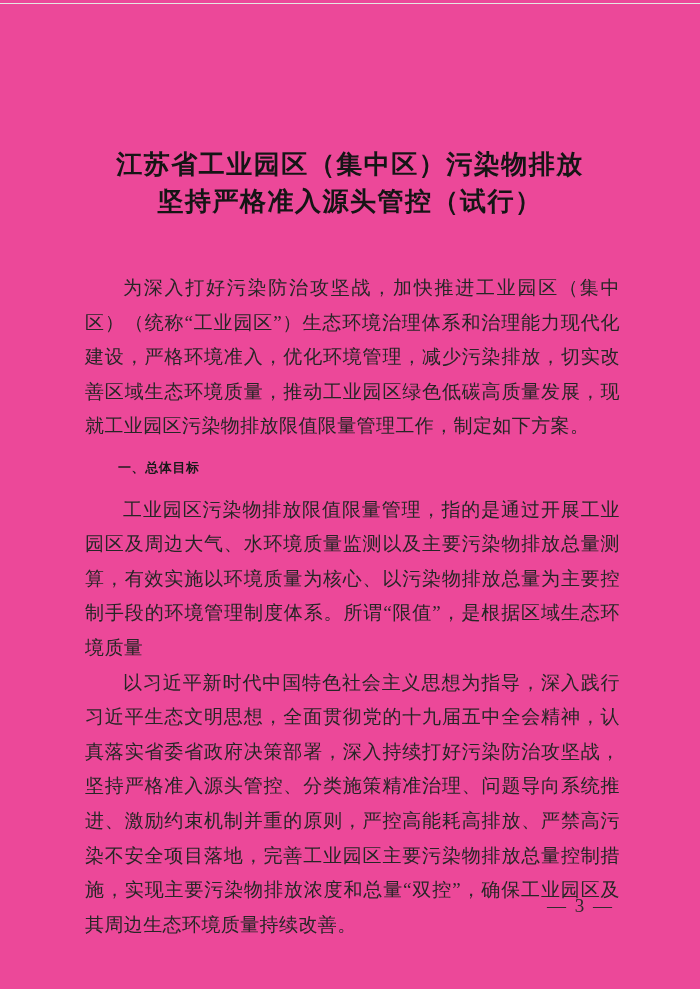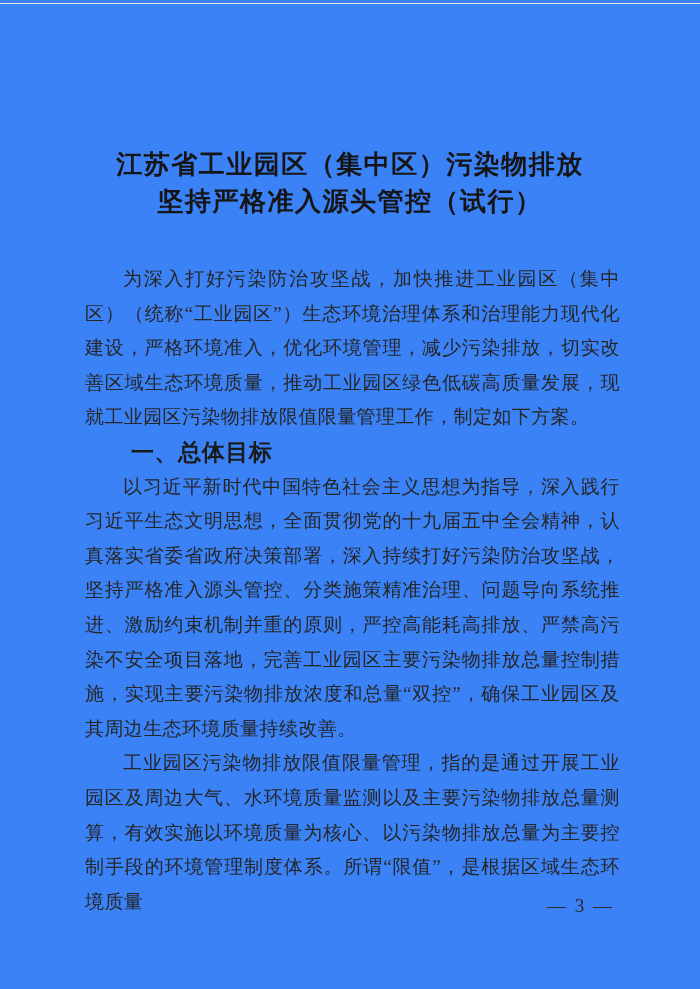--- a/index.html
+++ b/index.html
@@ -5,21 +5,21 @@
   html, body {
     margin: 0;
     padding: 0;
     background: #ffffff;
   }
   .page {
     position: relative;
     width: 700px;
     height: 989px;
     margin: 0 auto;
-    background: #3b82f6;
+    background: #ec4899;
     overflow: hidden;
     font-family: "Liberation Serif", "DejaVu Serif", serif;
     color: #262626;
   }
   
   .page::before {
     content: "";
     position: absolute;
     top: 3px;
     left: 0;
@@ -34,41 +34,41 @@
     right: 45px;
     text-align: center;
     font-weight: bold;
     font-size: 26px;
     line-height: 37px;
     letter-spacing: 1.5px;
     color: #151515;
   }
   .doc-body {
     position: absolute;
-    top: 262px;
+    top: 271px;
     left: 85px;
     width: 535px;
     font-size: 19px;
     line-height: 34.6px;
     text-align: justify;
     letter-spacing: 0.4px;
     color: #262626;
   }
   .doc-body p {
     margin: 0;
     padding: 0;
     text-indent: 2em;
   }
   .section-heading {
-    margin: 0;
+    margin: 7px;
     padding: 0;
     text-indent: 2em;
     font-family: "Liberation Sans", "DejaVu Sans", sans-serif;
     font-weight: bold;
-    font-size: 23px;
+    font-size: 13px;
     line-height: 34.6px;
     letter-spacing: 0.6px;
     color: #1a1a1a;
   }
   .page-number {
     position: absolute;
     bottom: 72px;
     right: 86px;
     font-size: 19px;
     letter-spacing: 2px;
@@ -82,19 +82,19 @@
 <div class="page">
 
   <div class="doc-title">
     <div>江苏省工业园区（集中区）污染物排放</div>
     <div>坚持严格准入源头管控（试行）</div>
   </div>
 
   <div class="doc-body">
     <p>为深入打好污染防治攻坚战，加快推进工业园区（集中区）（统称“工业园区”）生态环境治理体系和治理能力现代化建设，严格环境准入，优化环境管理，减少污染排放，切实改善区域生态环境质量，推动工业园区绿色低碳高质量发展，现就工业园区污染物排放限值限量管理工作，制定如下方案。</p>
     <h2 class="section-heading">一、总体目标</h2>
+    <p>工业园区污染物排放限值限量管理，指的是通过开展工业园区及周边大气、水环境质量监测以及主要污染物排放总量测算，有效实施以环境质量为核心、以污染物排放总量为主要控制手段的环境管理制度体系。所谓“限值”，是根据区域生态环境质量</p>
     <p>以习近平新时代中国特色社会主义思想为指导，深入践行习近平生态文明思想，全面贯彻党的十九届五中全会精神，认真落实省委省政府决策部署，深入持续打好污染防治攻坚战，坚持严格准入源头管控、分类施策精准治理、问题导向系统推进、激励约束机制并重的原则，严控高能耗高排放、严禁高污染不安全项目落地，完善工业园区主要污染物排放总量控制措施，实现主要污染物排放浓度和总量“双控”，确保工业园区及其周边生态环境质量持续改善。</p>
-    <p>工业园区污染物排放限值限量管理，指的是通过开展工业园区及周边大气、水环境质量监测以及主要污染物排放总量测算，有效实施以环境质量为核心、以污染物排放总量为主要控制手段的环境管理制度体系。所谓“限值”，是根据区域生态环境质量</p>
   </div>
 
   <div class="page-number">— 3 —</div>
 
 </div>
 
 </body></html>

